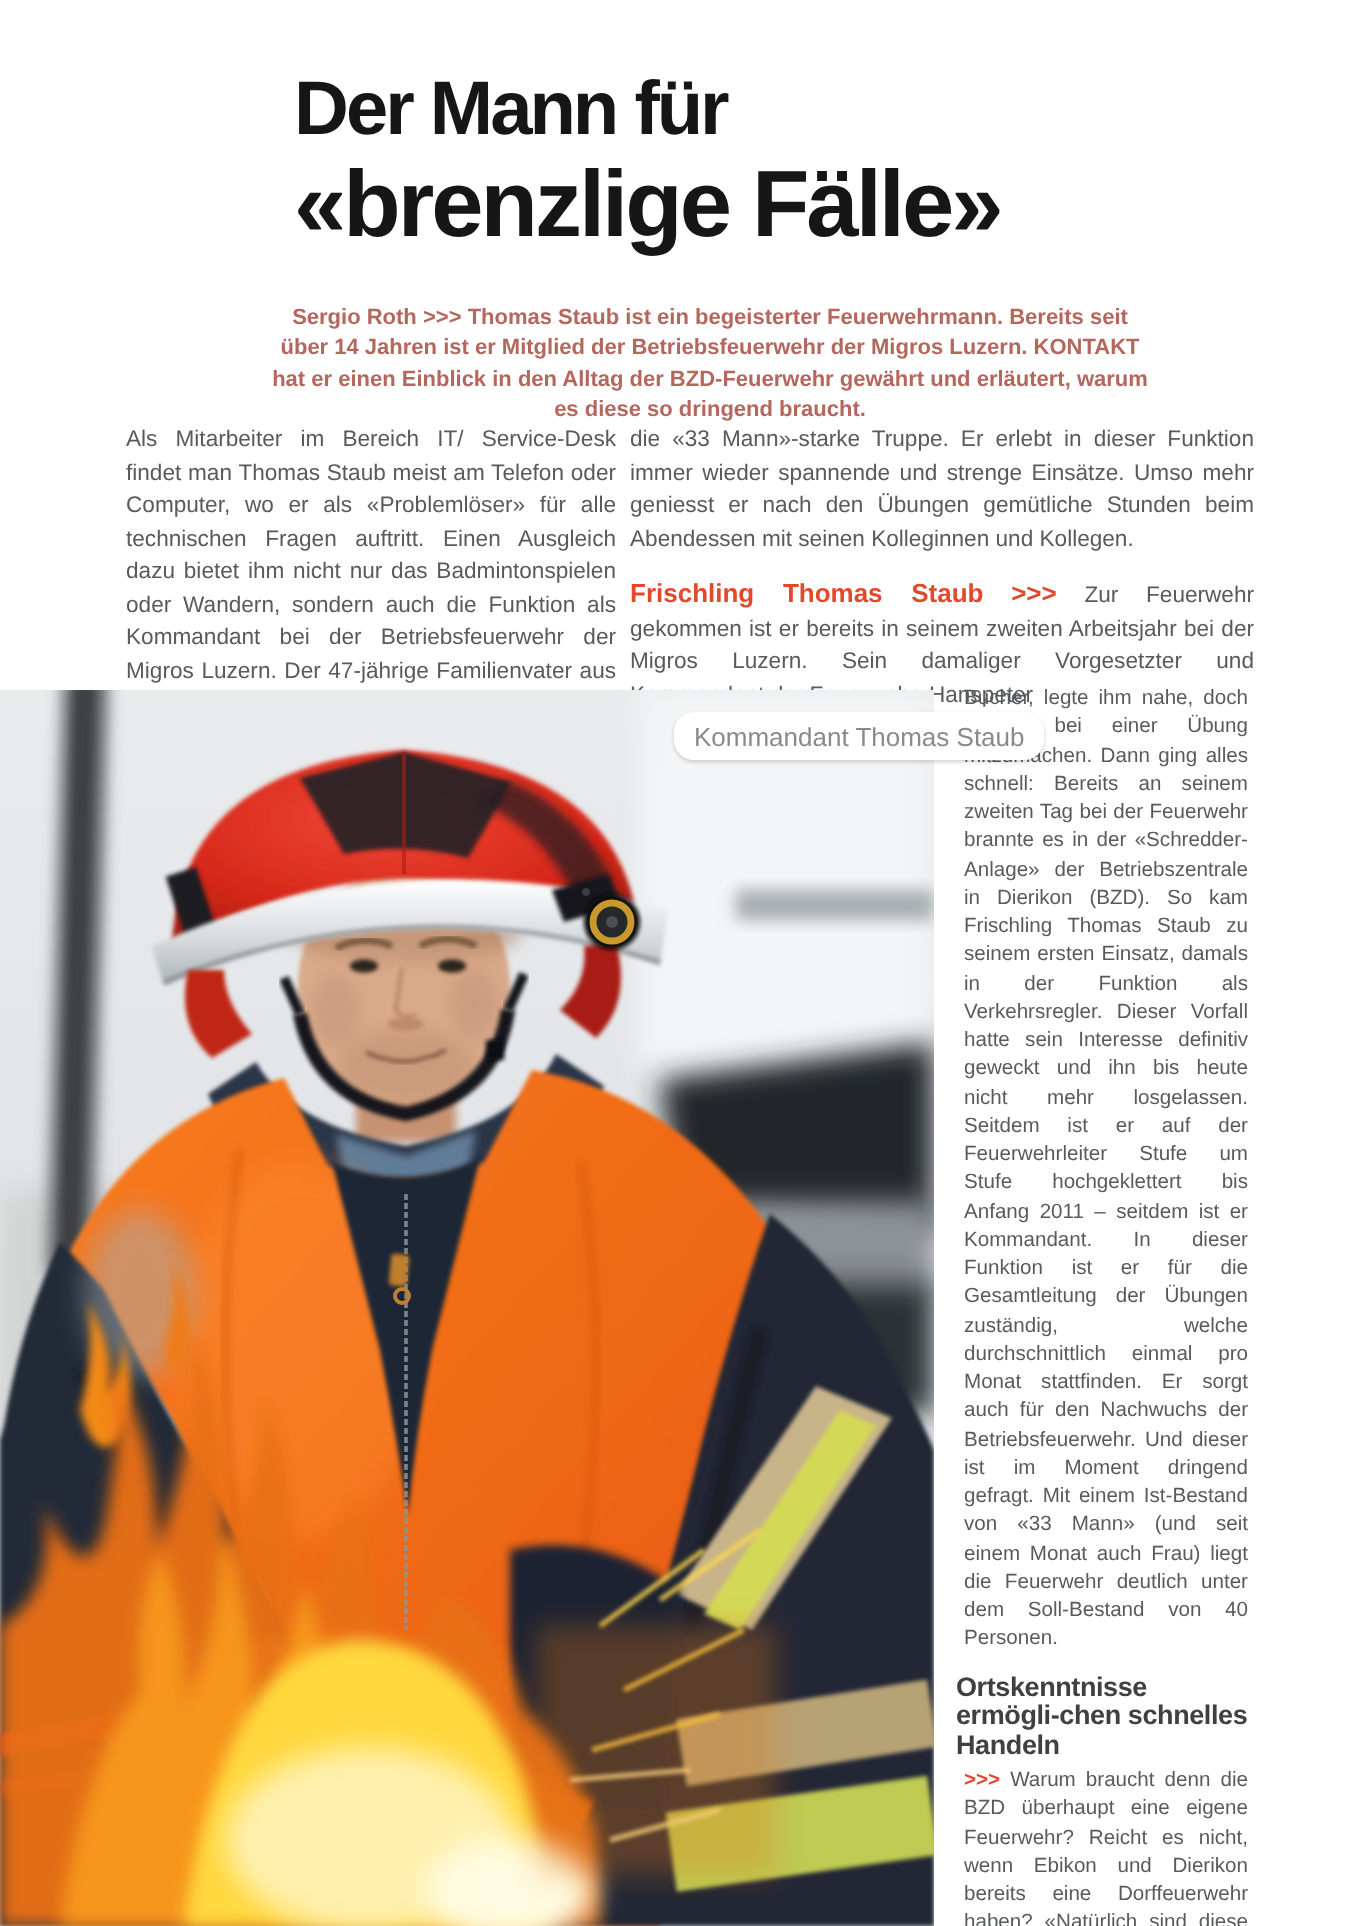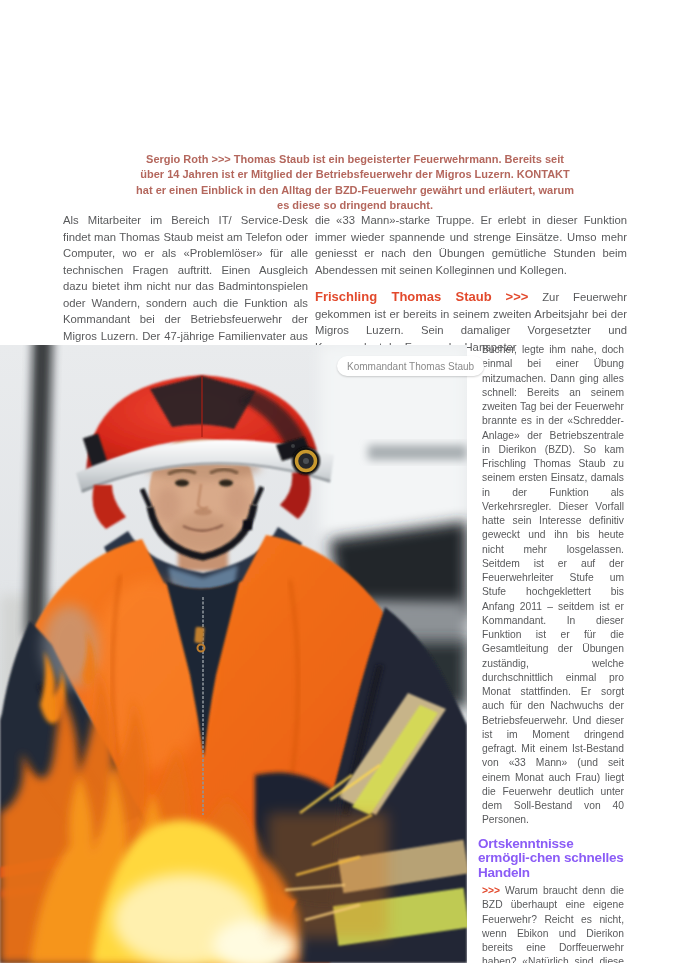--- a/index.html
+++ b/index.html
@@ -24,37 +24,41 @@
   .colR .p2{margin:0;}
   .red{color:#e2492c;font-weight:700;}
   .h1red{font-size:13px;}
   
   .narrow{
     position:absolute;left:478px;top:339px;width:150px;
     font-size:10.3px;line-height:14.25px;color:#595a5c;text-align:justify;
   }
   .narrow p{margin:4px;}
   .h2red{
-    color:#8b5cf6;font-weight:700;font-size:13.5px;line-height:14.5px;
+    color:#404040;font-weight:700;font-size:13.5px;line-height:14.5px;
     margin:9px 0 2px 0;text-align:left;letter-spacing:-0.2px;
   }
   
   .photo{position:absolute;left:0;top:345px;width:467px;height:618px;}
   .photo svg{display:block;}
   .caption-pill{
     position:absolute;left:337px;top:356px;background:#ffffff;border-radius:10px;
-    padding:5px 10px 4px 10px;font-size:10px;color:#8a8a8a;
+    padding:5px 10px 4px 10px;font-size:13px;color:#8a8a8a;
     box-shadow:0 1px 2px rgba(0,0,0,0.18);white-space:nowrap;
   }
 </style>
 </head>
 <body>
 
 <div class="page">
 
+  <div class="title">
+    <div class="l1">Der Mann für</div>
+    <div class="l2">«brenzlige Fälle»</div>
+  </div>
 
   <p class="intro"><span>Sergio Roth</span>
     <span>&gt;&gt;&gt;</span>
     <span>Thomas Staub ist ein begeisterter Feuerwehrmann. Bereits seit über 14 Jahren ist er Mitglied der Betriebsfeuerwehr der Migros Luzern. KONTAKT hat er einen Einblick in den Alltag der BZD-Feuerwehr gewährt und erläutert, warum es diese so dringend braucht.</span></p>
 
   <div class="colL body-text">
     <p style="margin:0">Als Mitarbeiter im Bereich IT/ Service-Desk findet man Thomas Staub meist am Telefon oder Computer, wo er als «Problemlöser» für alle technischen Fragen auftritt. Einen Ausgleich dazu bietet ihm nicht nur das Badmintonspielen oder Wandern, sondern auch die Funktion als Kommandant bei der Betriebsfeuerwehr der Migros Luzern. Der 47-jährige Familienvater aus Sulz leitet seit dem 1. Januar 2011</p>
   </div>
 
   <div class="colR body-text">

